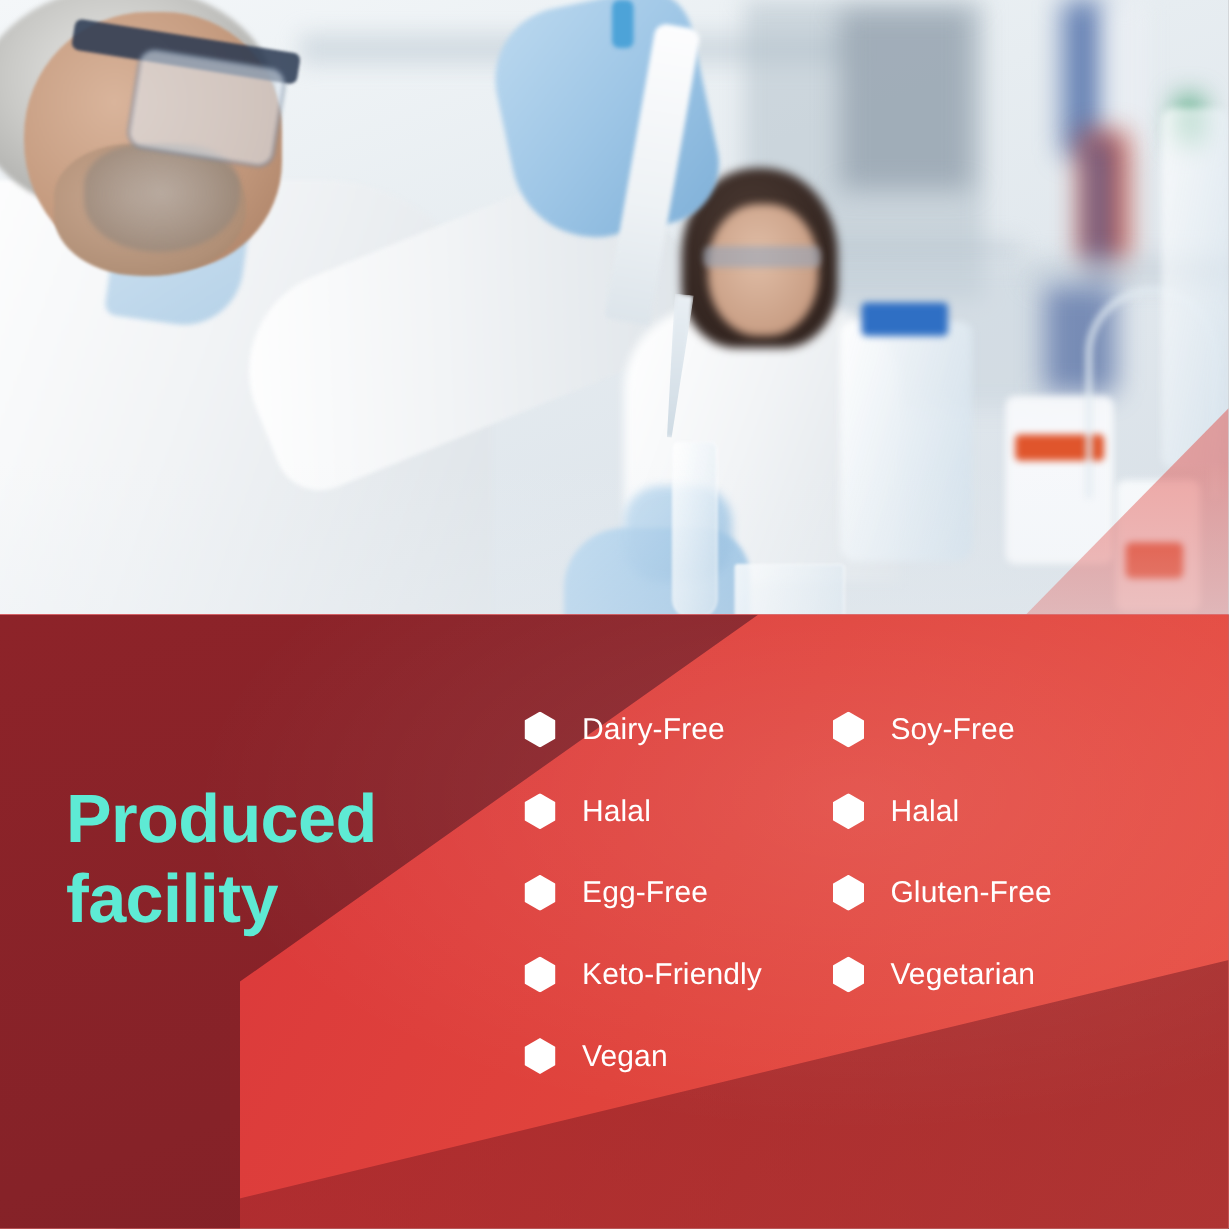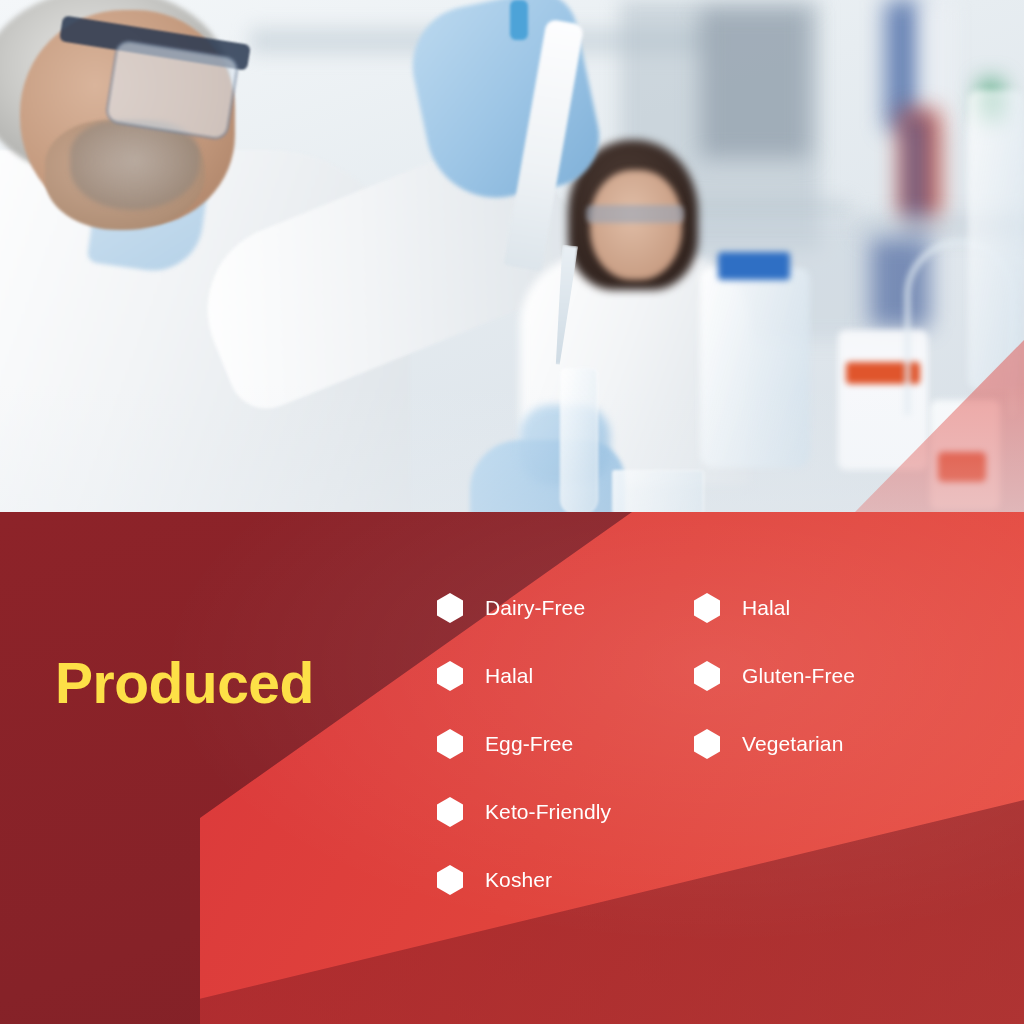--- a/index.html
+++ b/index.html
@@ -130,21 +130,21 @@
   .band-vignette {
     background: radial-gradient(ellipse at 70% 30%, rgba(255,255,255,.10) 0%, rgba(0,0,0,0) 55%);
   }
 
   
   #headline {
     position: absolute;
     left: 55px;
     top: 100px;
     width: 380px;
-    color: #fde047;
+    color: #5eead4;
     font-size: 57px;
     font-weight: bold;
     line-height: 1.16;
     letter-spacing: -0.5px;
     z-index: 6;
     text-rendering: optimizeLegibility;
   }
   #headline .ln { display: block; white-space: nowrap; }
 
   
@@ -166,21 +166,21 @@
   .hexagon {
     width: 26px;
     height: 30px;
     flex: 0 0 26px;
     background: #ffffff;
     clip-path: polygon(50% 0%, 100% 25%, 100% 75%, 50% 100%, 0% 75%, 0% 25%);
     margin-right: 22px;
   }
   .feature-label {
     color: #ffffff;
-    font-size: 21px;
+    font-size: 25px;
     font-weight: 400;
     white-space: nowrap;
     letter-spacing: .1px;
   }
 </style>
 </head>
 <body>
 
 <div id="canvas">
 
@@ -243,20 +243,21 @@
 
   <div id="panel">
     <div class="band band-bright"></div>
     <div class="band band-mid"></div>
     <div class="band band-shadow-br"></div>
     <div class="band band-dark-left"></div>
     <div class="band band-vignette"></div>
 
     <h1 id="headline">
       <span class="ln">Produced</span>
+      <span class="ln">facility</span>
     </h1>
 
     <div id="features">
 
       <div class="col">
         <div class="feature-row">
           <span class="hexagon"></span>
           <span class="feature-label">Dairy-Free</span>
         </div>
         <div class="feature-row">
@@ -266,25 +267,29 @@
         <div class="feature-row">
           <span class="hexagon"></span>
           <span class="feature-label">Egg-Free</span>
         </div>
         <div class="feature-row">
           <span class="hexagon"></span>
           <span class="feature-label">Keto-Friendly</span>
         </div>
         <div class="feature-row">
           <span class="hexagon"></span>
-          <span class="feature-label">Kosher</span>
+          <span class="feature-label">Vegan</span>
         </div>
       </div>
 
       <div class="col">
+        <div class="feature-row">
+          <span class="hexagon"></span>
+          <span class="feature-label">Soy-Free</span>
+        </div>
         <div class="feature-row">
           <span class="hexagon"></span>
           <span class="feature-label">Halal</span>
         </div>
         <div class="feature-row">
           <span class="hexagon"></span>
           <span class="feature-label">Gluten-Free</span>
         </div>
         <div class="feature-row">
           <span class="hexagon"></span>

